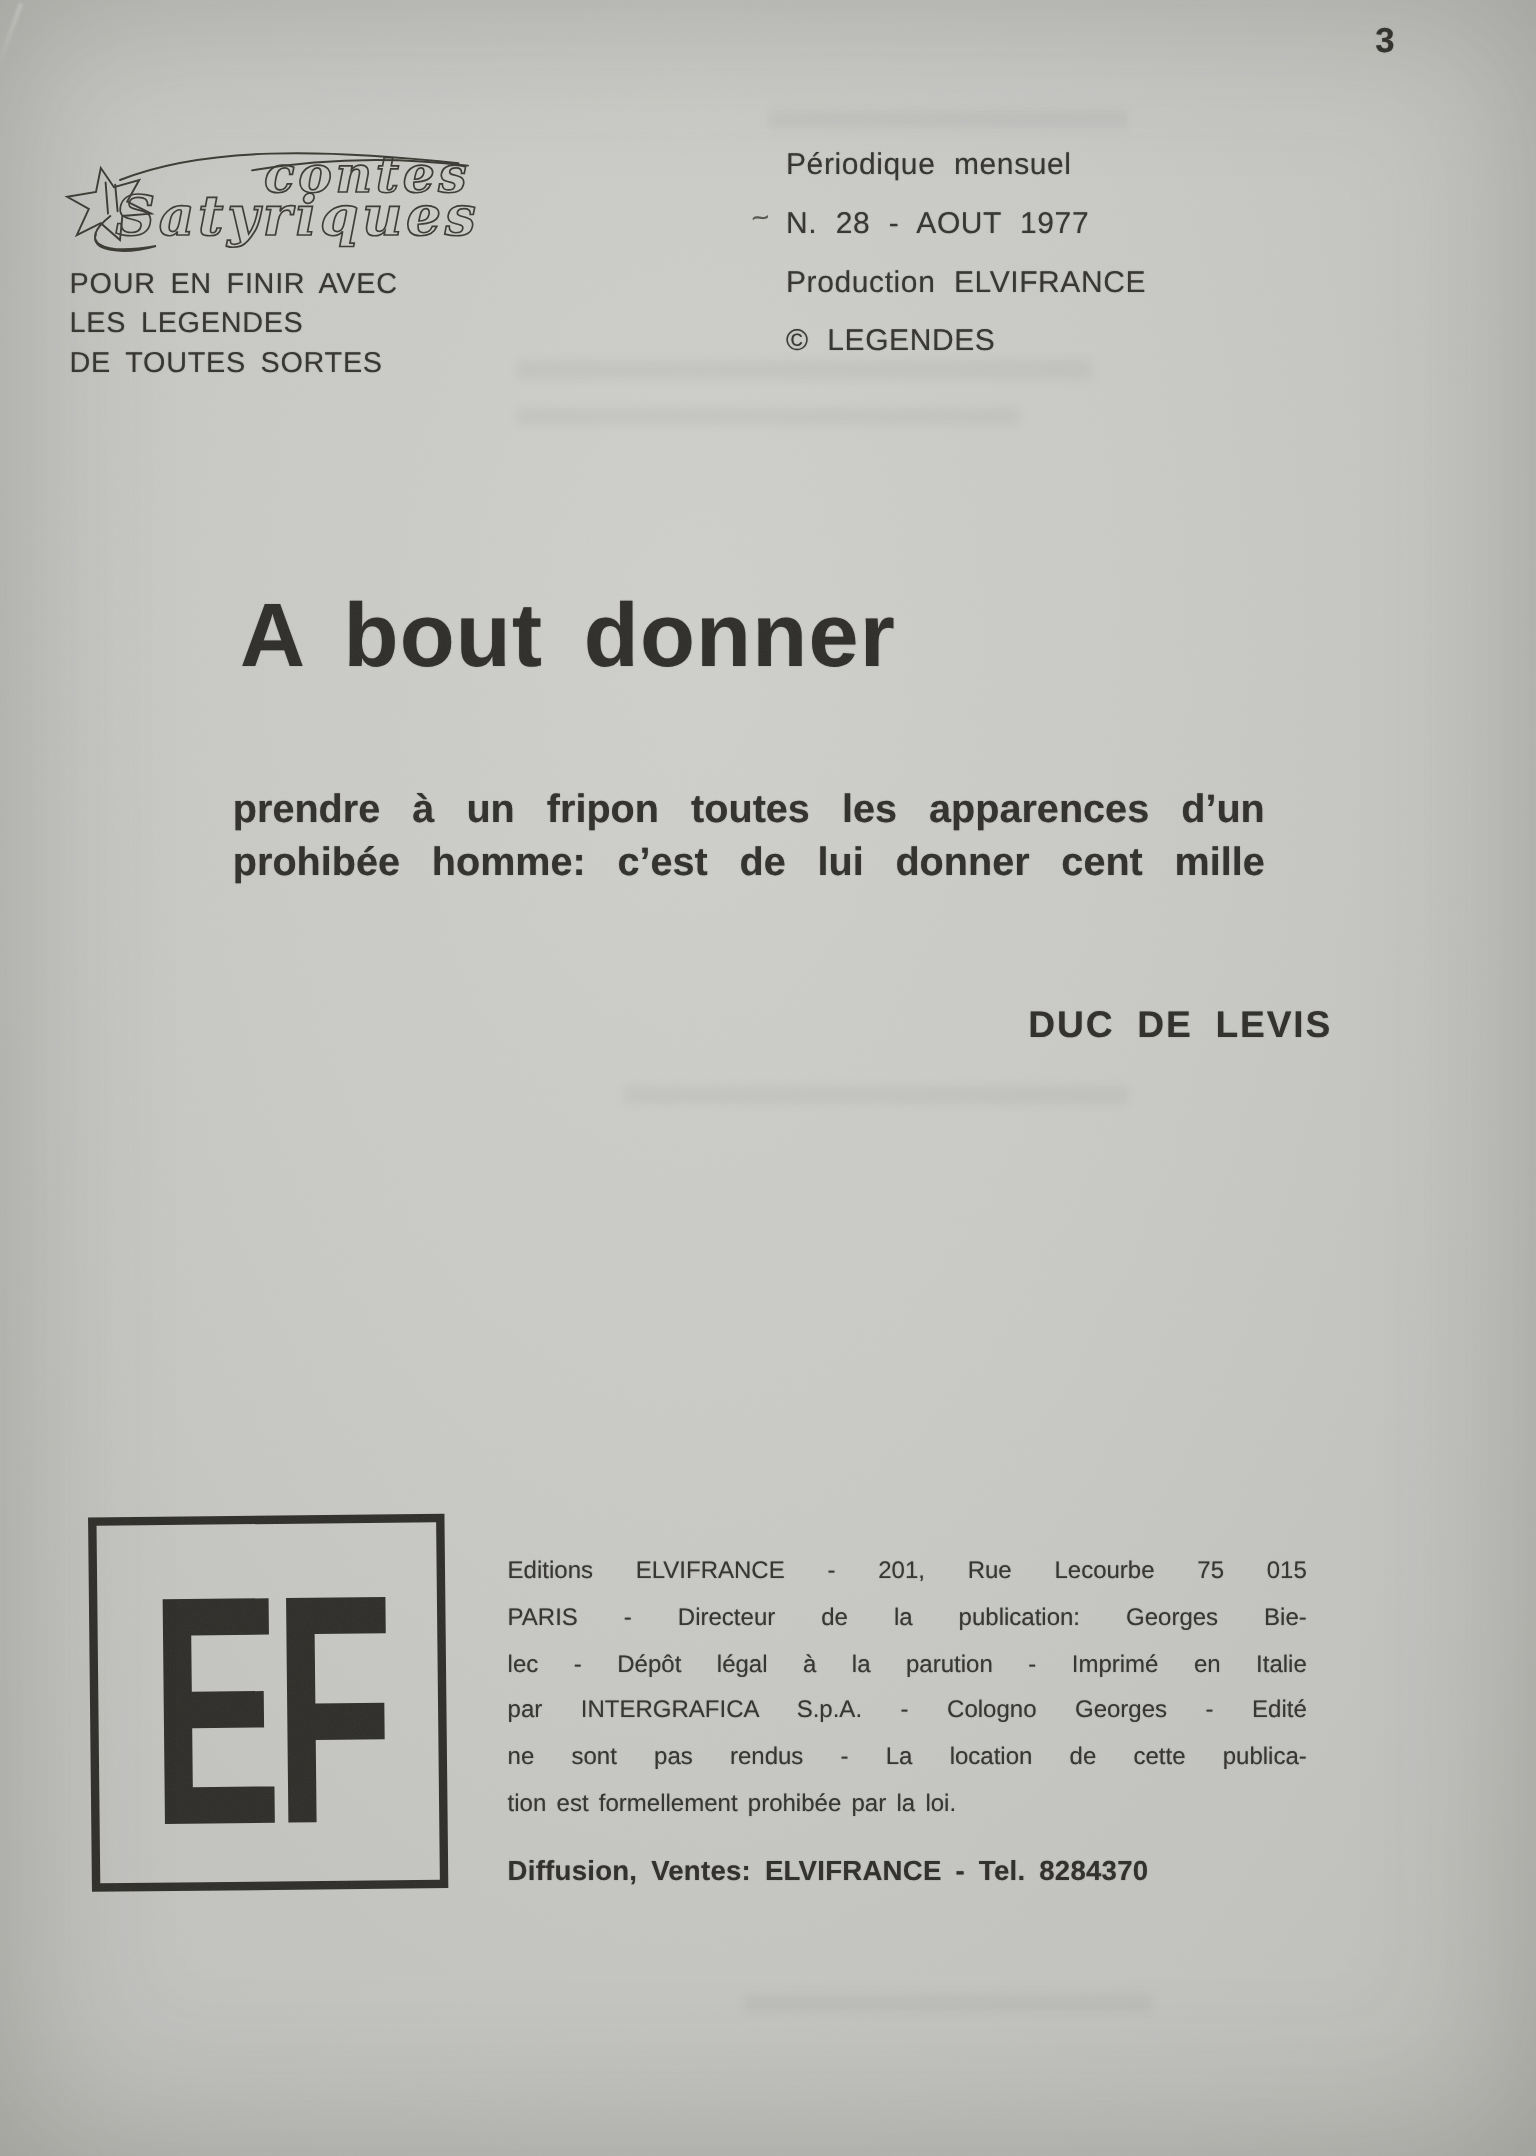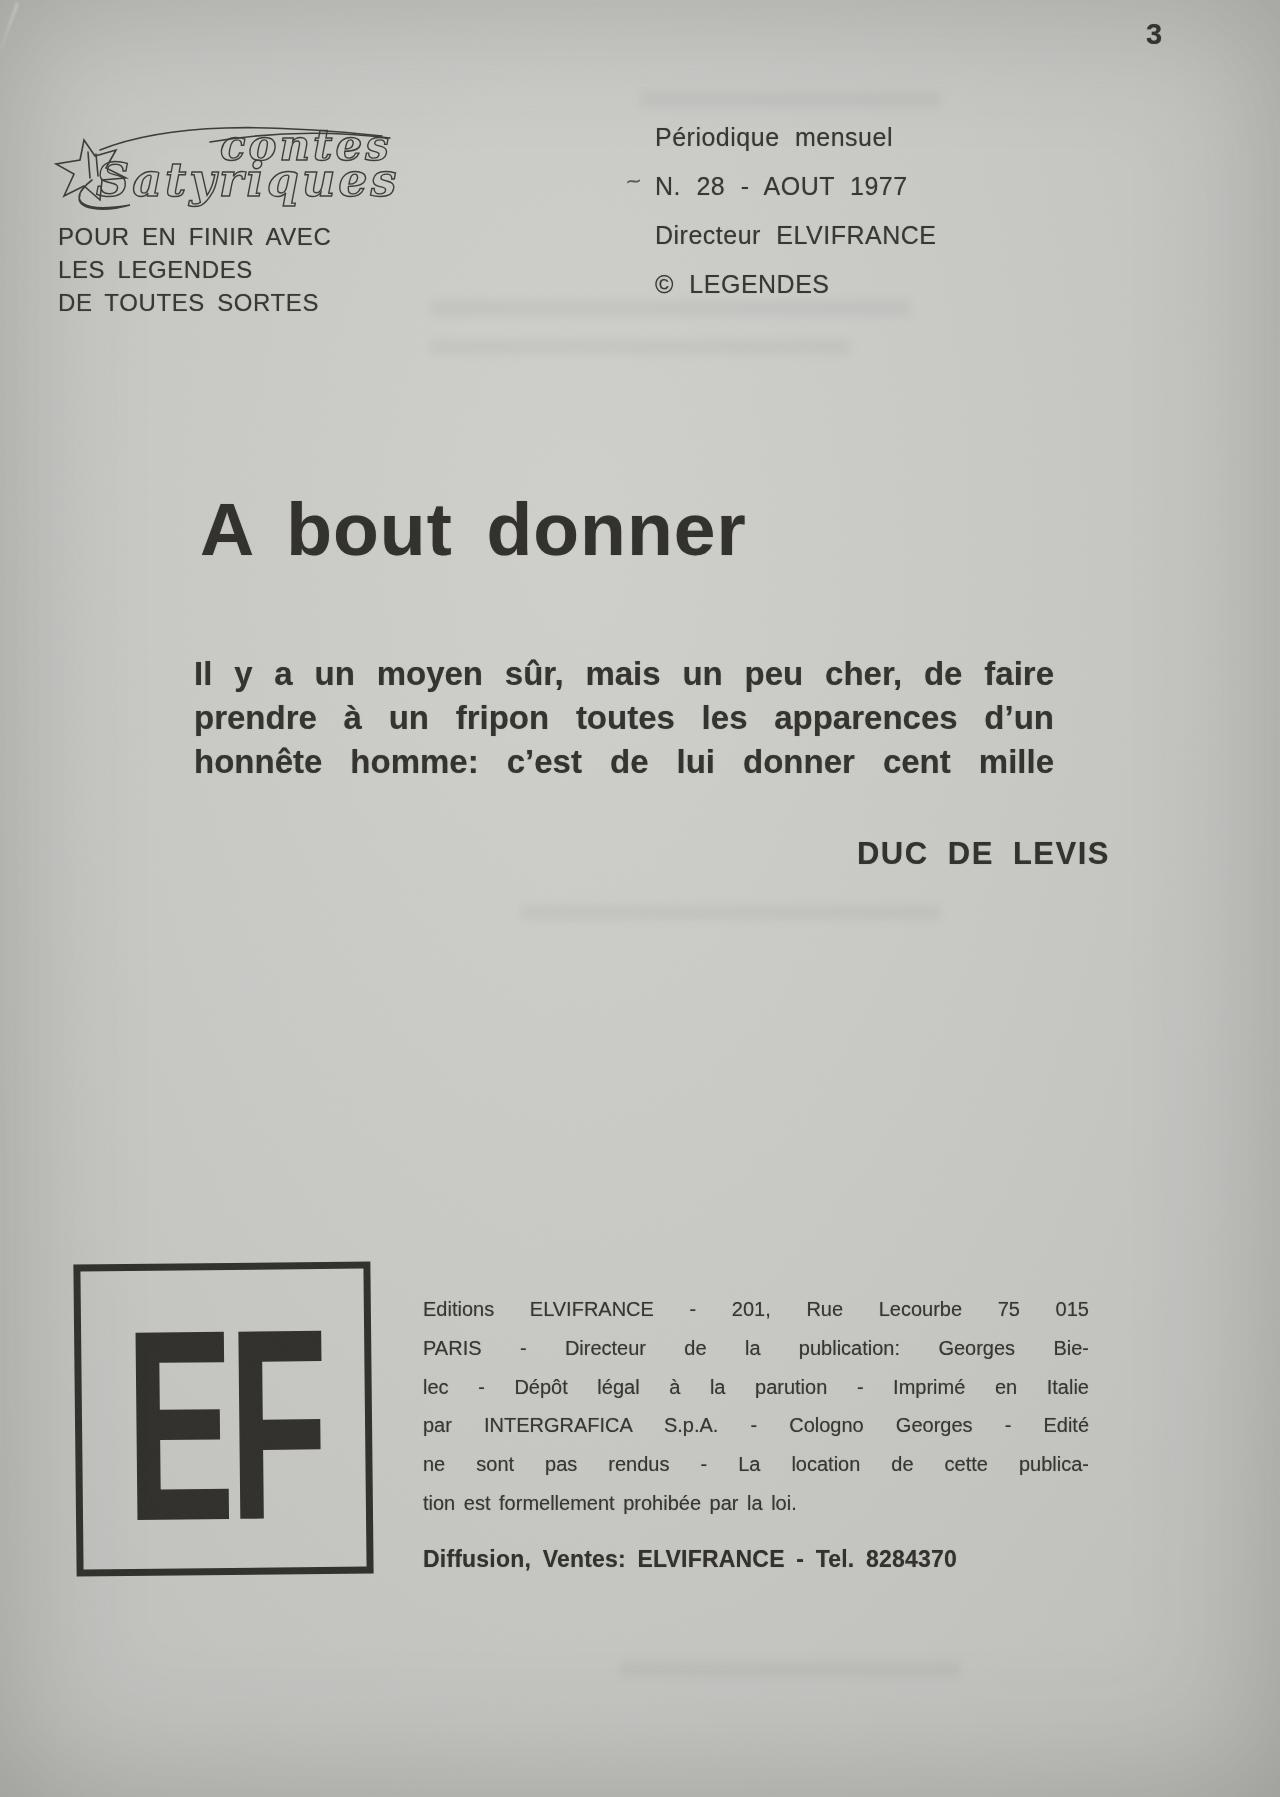--- a/index.html
+++ b/index.html
@@ -88,31 +88,30 @@
 
   <div class="abs tagline ink">
     <div>POUR EN FINIR AVEC</div>
     <div>LES LEGENDES</div>
     <div>DE TOUTES SORTES</div>
   </div>
 
   <div class="abs meta ink">
     <div class="m-line">Périodique mensuel</div>
     <div class="m-line">N. 28 - AOUT 1977</div>
-    <div class="m-line">Directeur ELVIFRANCE</div>
+    <div class="m-line">Production ELVIFRANCE</div>
     <div class="m-line m-last">© LEGENDES</div>
   </div>
   <div class="abs pen-mark">~</div>
 
   <div class="abs story-title ink">A bout donner</div>
 
   <div class="abs quote ink">
-    <div class="just">Il y a un moyen sûr, mais un peu cher, de faire</div>
     <div class="just">prendre à un fripon toutes les apparences d’un</div>
-    <div class="just">honnête homme: c’est de lui donner cent mille</div>
+    <div class="just">prohibée homme: c’est de lui donner cent mille</div>
   </div>
   <div class="abs attribution ink">DUC DE LEVIS</div>
 
   <div class="abs ef-box">
     <div class="ef-text">EF</div>
   </div>
 
   <div class="abs imprint ink">
     <div class="just">Editions ELVIFRANCE - 201, Rue Lecourbe 75 015</div>
     <div class="just">PARIS - Directeur de la publication: Georges Bie-</div>

